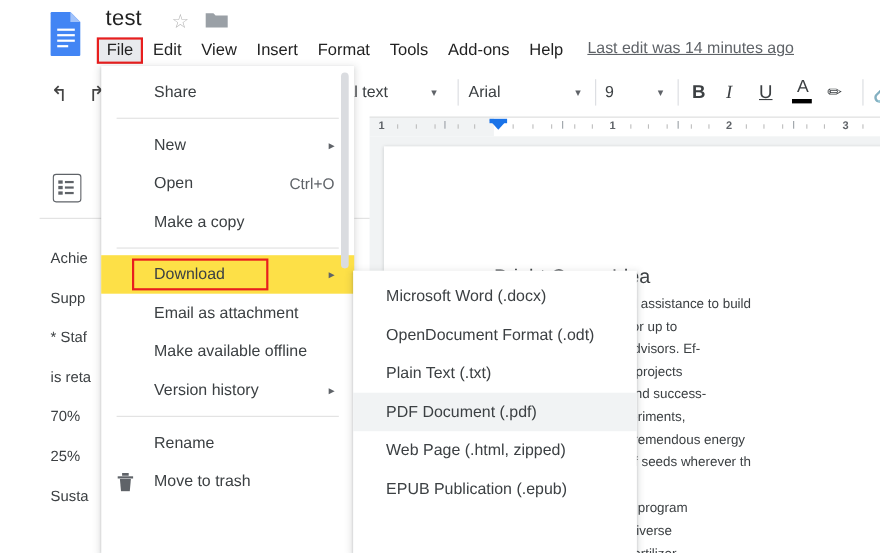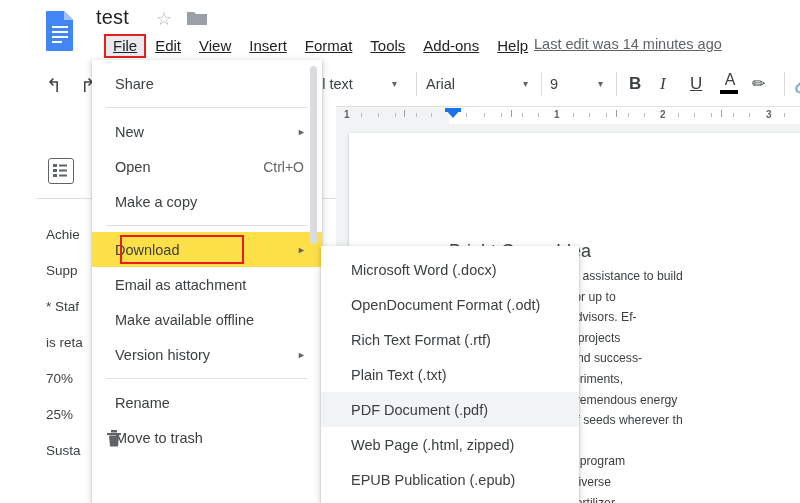--- a/index.html
+++ b/index.html
@@ -22,23 +22,23 @@
   .star-icon {
     position: absolute; left: 120px; top: 10px;
     font-size: 18px; color: #b8b8b8; line-height: 1;
   }
   .folder-icon {
     position: absolute; left: 150px; top: 9px; width: 22px; height: 18px;
   }
 
   
   .menubar {
-    position: absolute; left: 68px; top: 33px; height: 26px;
+    position: absolute; left: 52px; top: 33px; height: 26px;
     display: flex; align-items: center; gap: 0px;
-    font-size: 15px; color: #222; text-decoration: underline;
+    font-size: 15px; color: #222;
   }
   .menu-item {
     padding: 3px 9px; line-height: 18px; white-space: nowrap;
   }
   .menu-item.active {
     background: #e8eaed; border: 2px solid #e81e1e; padding: 1px 7px;
   }
   .last-edit {
     position: absolute; left: 498px; top: 36px;
     font-size: 14.5px; color: #5f6368;
@@ -136,21 +136,21 @@
 
   
   .file-menu {
     position: absolute; left: 56px; top: 60px; width: 230px; height: 443px;
     background: #fff;
     box-shadow: 0 2px 6px 2px rgba(60,64,67,.15), 0 1px 2px 0 rgba(60,64,67,.3);
     z-index: 50;
   }
   .fm-item {
     position: relative; height: 35px; display: flex; align-items: center;
-    font-size: 14.5px; color: #3c4043; padding-left: 23px; white-space: nowrap;
+    font-size: 14.5px; color: #3c4043; padding-left: 48px; white-space: nowrap;
   }
   .fm-item.boxed {
     background: #fde047;
   }
   .fm-item.boxed .fm-box {
     position: absolute; left: 28px; top: 3px; width: 124px; height: 29px;
     border: 2px solid #e81e1e; pointer-events: none;
   }
   .fm-shortcut {
     position: absolute; right: 18px; font-size: 14px; color: #5f6368;
@@ -378,23 +378,20 @@
 
   <div class="dl-menu">
     <div class="dl-pad"></div>
     <div class="dl-item">
       <span>Microsoft Word (.docx)</span>
     </div>
     <div class="dl-item">
       <span>OpenDocument Format (.odt)</span>
     </div>
     <div class="dl-item">
-      <span>Rich Text Format (.rtf)</span>
-    </div>
-    <div class="dl-item">
       <span>Plain Text (.txt)</span>
     </div>
     <div class="dl-item hl">
       <span>PDF Document (.pdf)</span>
     </div>
     <div class="dl-item">
       <span>Web Page (.html, zipped)</span>
     </div>
     <div class="dl-item">
       <span>EPUB Publication (.epub)</span>

